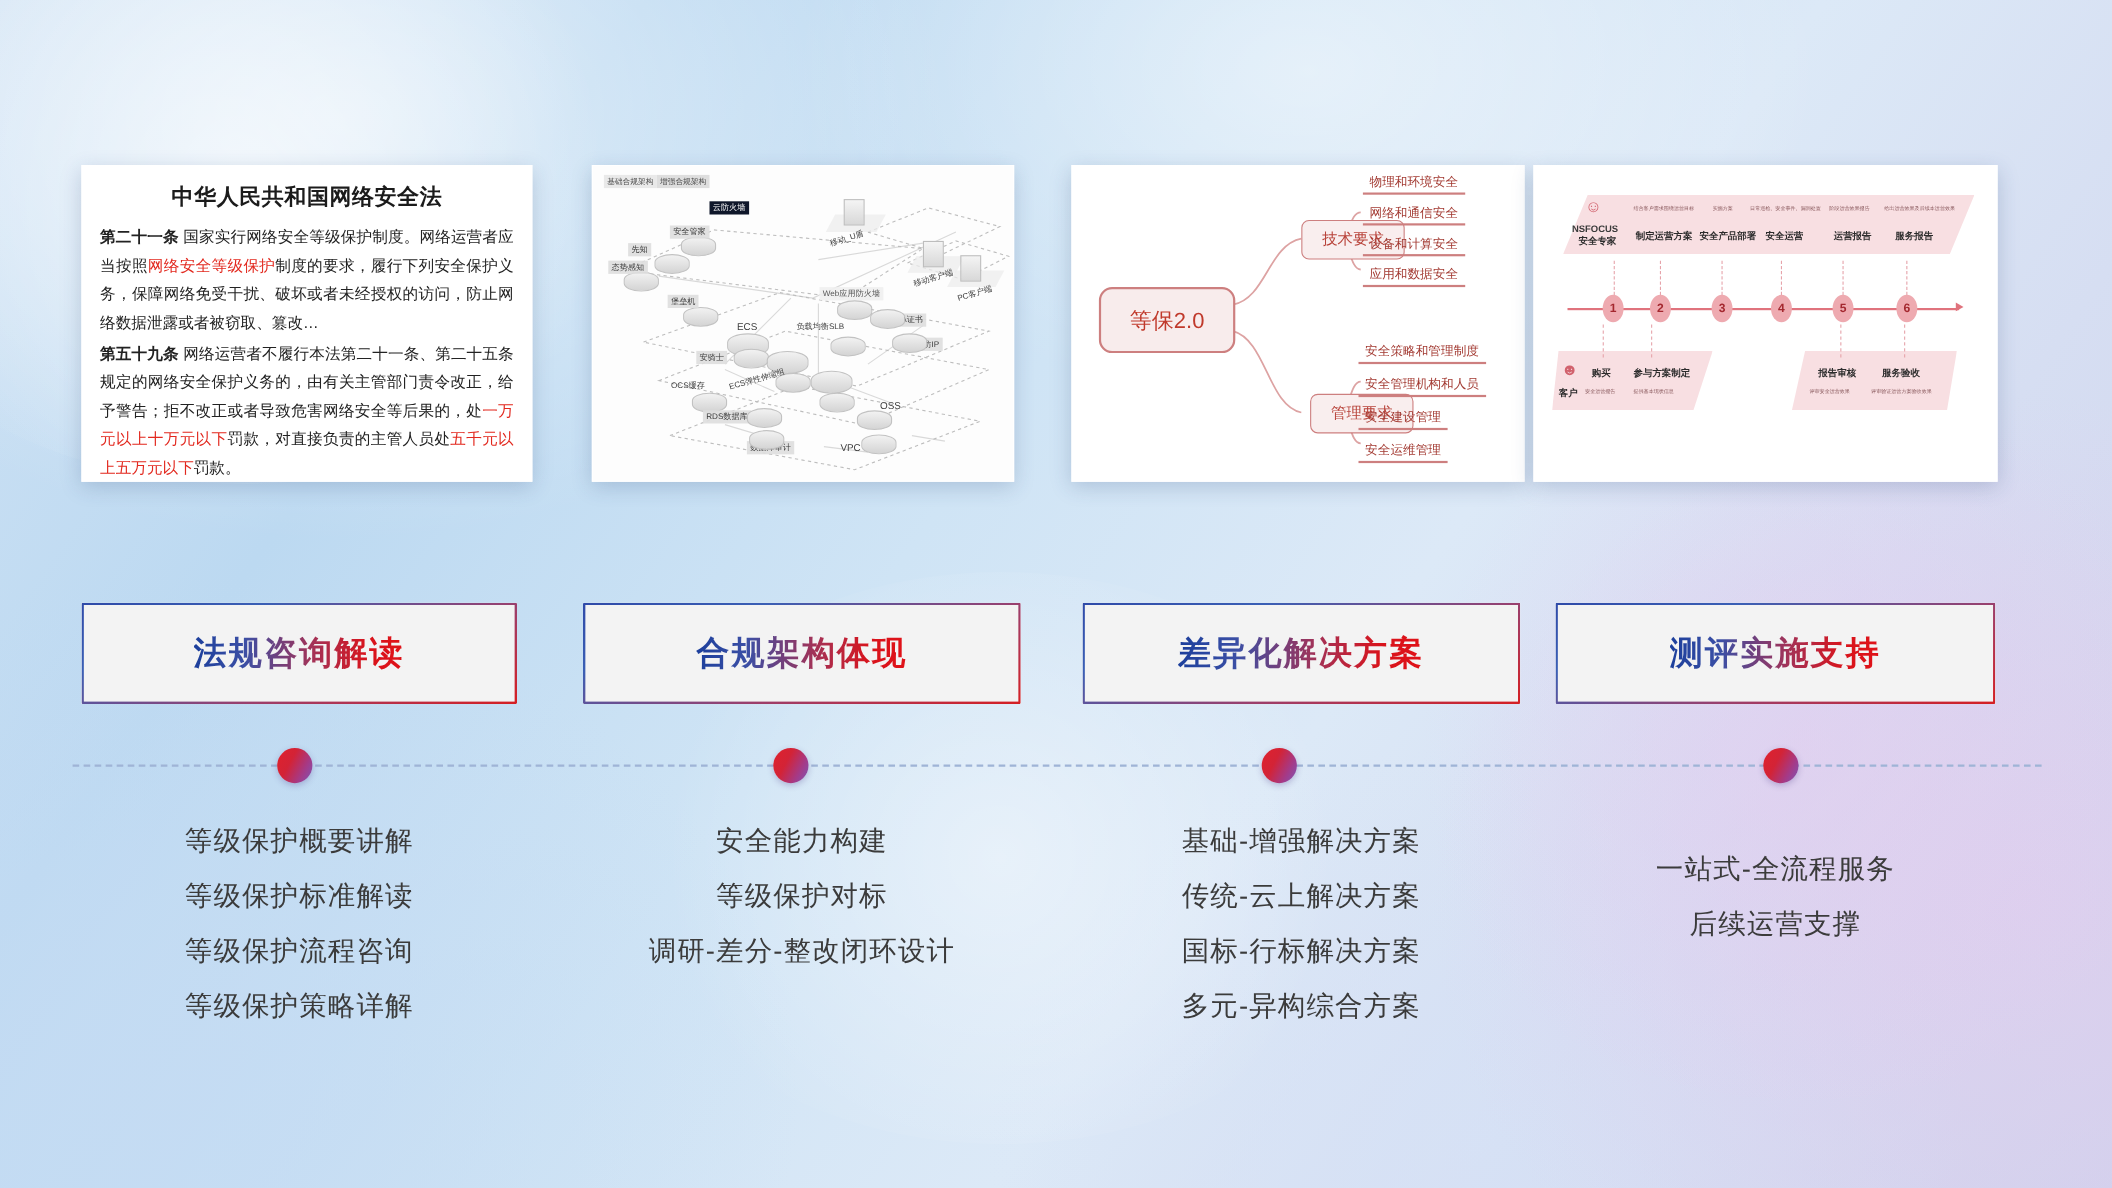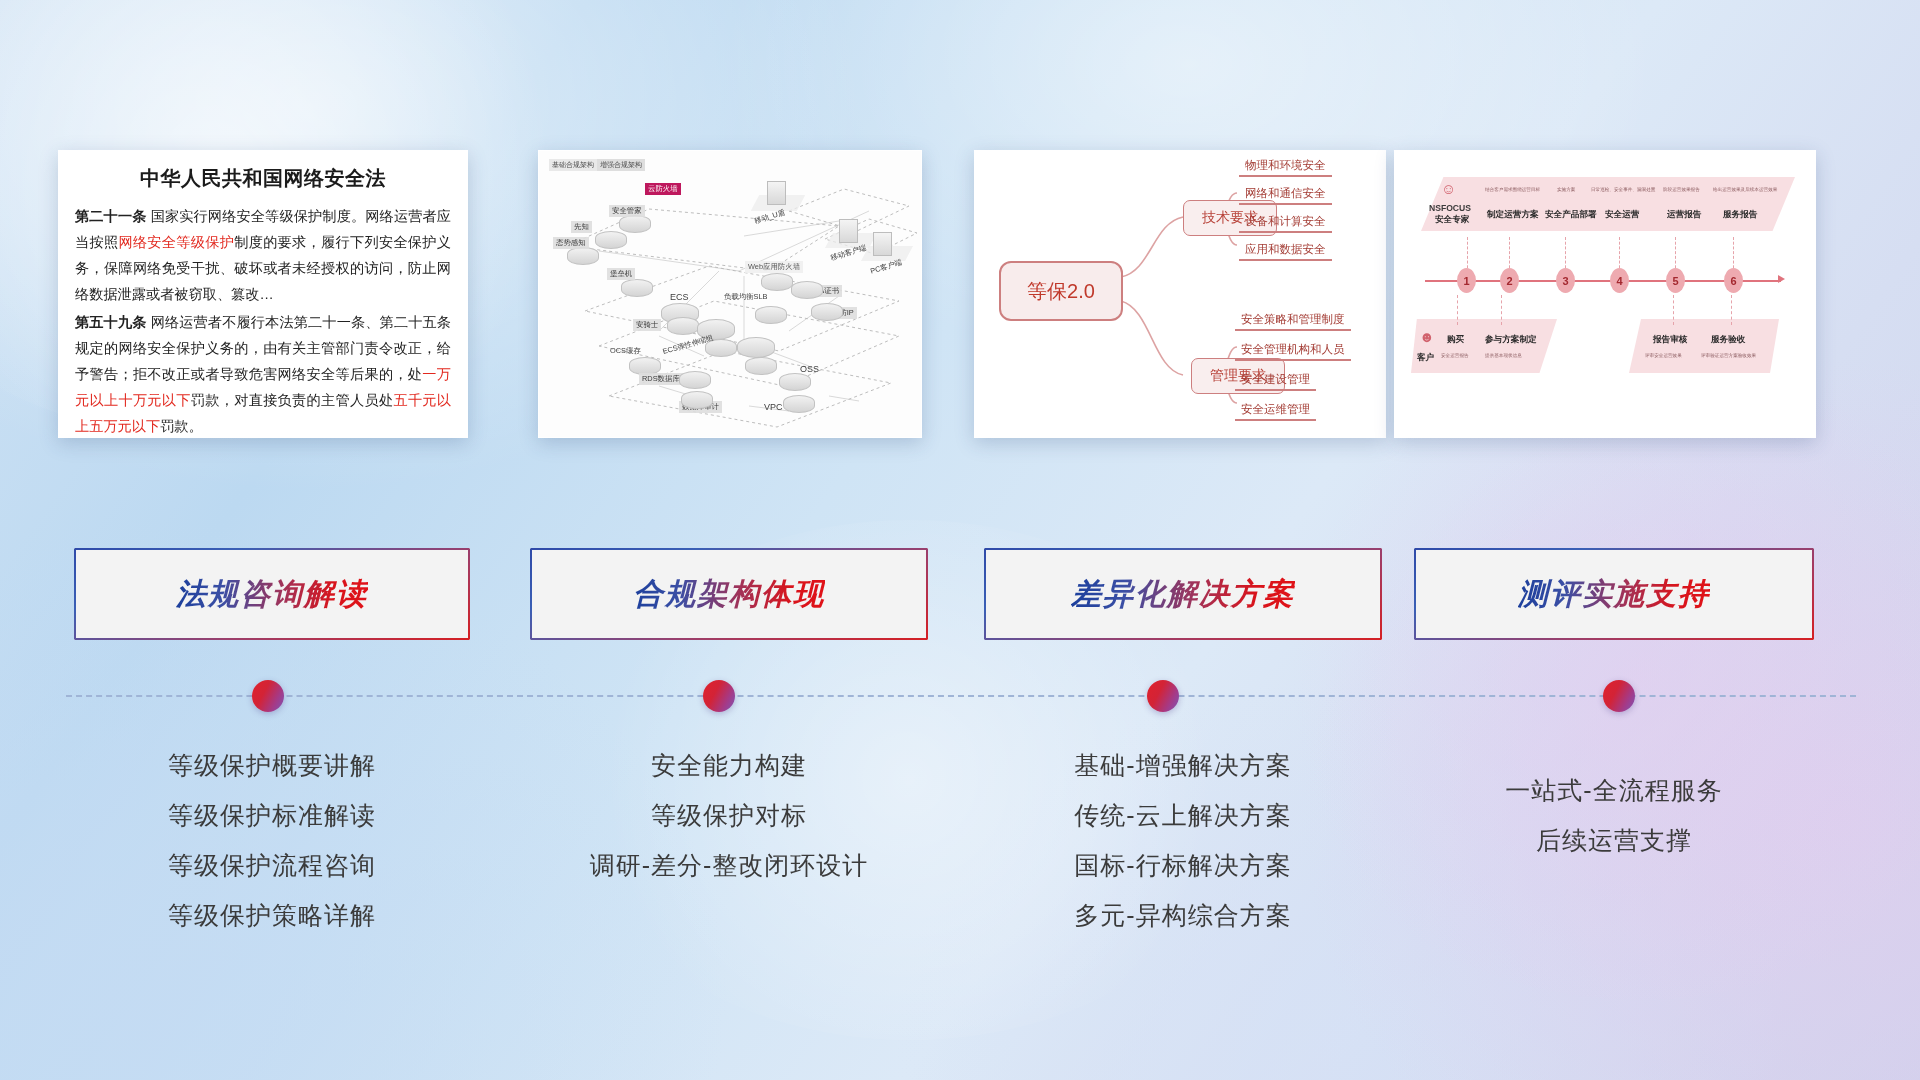--- a/index.html
+++ b/index.html
@@ -21,38 +21,38 @@
   .g3{left:560px;top:520px;width:700px;height:520px;background:radial-gradient(circle,rgba(255,255,255,.42),rgba(255,255,255,0) 70%);}
 
   
   .cards{position:absolute;left:0;top:150px;width:1920px;height:292px;}
   .card{
     position:absolute;top:0;background:#fff;
     box-shadow:0 5px 18px rgba(40,70,120,.22);
     border:1px solid rgba(255,255,255,.9);
     overflow:hidden;
   }
-  .card.c1{left:58px;width:408px;height:286px;}
+  .card.c1{left:74px;width:408px;height:286px;}
   .card.c2{left:538px;width:382px;height:286px;}
   .card.c3{left:974px;width:410px;height:286px;}
   .card.c4{left:1394px;width:420px;height:286px;}
 
   
   .law{padding:12px 16px 10px 16px;box-sizing:border-box;height:100%;}
   .law-title{text-align:center;font-size:20px;font-weight:bold;color:#1b1b1b;letter-spacing:.5px;margin:2px 0 11px;}
   .law-p{font-size:14.2px;line-height:26px;color:#222;text-align:justify;margin:0 0 2px;}
   .law-p b{font-weight:bold;}
   .law-p .hl{color:#e2281e;}
 
   
   .arch{position:relative;width:100%;height:100%;background:#fdfdfd;}
   .arch .tab{position:absolute;font-size:7px;color:#4c4c4c;background:#e9e9e9;padding:1px 3px;}
   .arch .node{position:absolute;font-size:7.4px;color:#3a3a3a;background:rgba(222,222,222,.9);padding:1px 3px;white-space:nowrap;}
   .arch .node.pale{background:rgba(240,240,240,.9);color:#555;}
-  .arch .node.dark{background:#be185d;color:#fff;}
+  .arch .node.dark{background:#0f172a;color:#fff;}
   .arch .node.plain{background:transparent;color:#3d3d3d;}
   .arch .disk{position:absolute;width:30px;height:16px;border-radius:50%/40%;
       background:linear-gradient(180deg,#f2f2f2,#d4d4d4);border:1px solid #c2c2c2;}
   .arch .srv{position:absolute;width:17px;height:22px;background:linear-gradient(180deg,#f4f4f4,#d8d8d8);border:1px solid #bdbdbd;}
   .arch .plate{position:absolute;background:rgba(236,236,236,.75);transform:skewX(-28deg);}
   .arch svg{position:absolute;left:0;top:0;}
 
   
   .mm{position:relative;width:100%;height:100%;background:#fff;}
   .mm .root{position:absolute;left:24px;top:110px;width:120px;height:56px;border:2px solid #cd7f7f;
@@ -72,21 +72,21 @@
   .tl .axis{position:absolute;left:30px;top:129px;width:356px;height:1.6px;background:#e0737d;}
   .tl .arrow{position:absolute;left:383px;top:124px;width:0;height:0;border-left:7px solid #e0737d;border-top:4px solid transparent;border-bottom:4px solid transparent;}
   .tl .num{position:absolute;width:19px;height:25px;border-radius:50%;background:#eeaab0;color:#a4282f;
       font-size:11px;font-weight:bold;display:flex;align-items:center;justify-content:center;}
   .tl .lbl{position:absolute;font-size:8.6px;font-weight:bold;color:#2c2c2c;white-space:nowrap;}
   .tl .sub{position:absolute;font-size:4.6px;color:#8a5a5e;white-space:nowrap;}
   .tl .dash{position:absolute;width:1px;border-left:1px dashed #e6a3aa;}
   .tl .person{position:absolute;font-size:15px;color:#d1626d;line-height:1;}
 
   
-  .navrow{position:absolute;left:0;top:548px;width:1920px;height:94px;font-style:italic;}
+  .navrow{position:absolute;left:0;top:548px;width:1920px;height:94px;}
   .navbox{position:absolute;top:0;height:92px;background:#f3f3f3;
       display:flex;align-items:center;justify-content:center;box-sizing:border-box;}
   .navbox::before{content:"";position:absolute;inset:0;padding:2px;border-radius:1px;
       background:linear-gradient(160deg,#2f4aa8 0%,#3a5fb5 26%,#9b3f6c 62%,#d51f23 100%);
       -webkit-mask:linear-gradient(#fff 0 0) content-box,linear-gradient(#fff 0 0);
       -webkit-mask-composite:xor;mask-composite:exclude;pointer-events:none;}
   .navbox.n1{left:74px;width:396px;}
   .navbox.n2{left:530px;width:398px;}
   .navbox.n3{left:984px;width:398px;}
   .navbox.n4{left:1414px;width:400px;}

